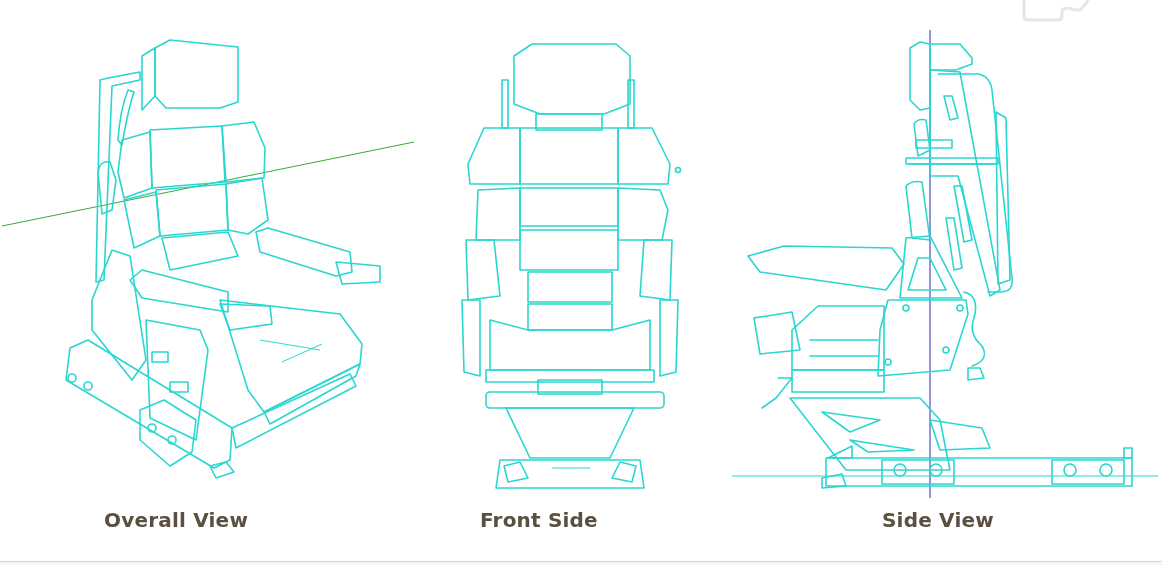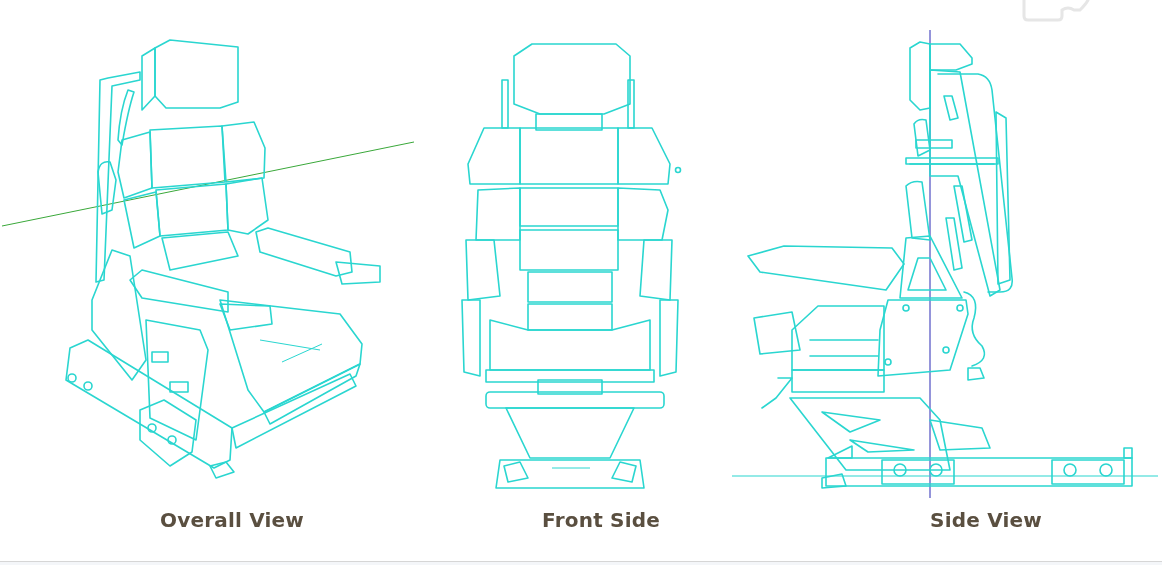--- a/index.html
+++ b/index.html
@@ -1,20 +1,20 @@
 <!DOCTYPE html>
 <html><head>
 <meta charset="utf-8">
 <style>
   html, body { margin: 0; padding: 0; background: #ffffff; }
   body { width: 1162px; height: 565px; position: relative; overflow: hidden; font-family: "DejaVu Sans", sans-serif; }
   .panel { position: absolute; top: 0; }
   .panel svg { position: absolute; left: 0; top: 0; overflow: visible; }
   .caption {
-    position: absolute; top: 508px; text-align: right;
+    position: absolute; top: 508px; text-align: left;
     font-family: "DejaVu Sans", sans-serif; font-weight: bold; font-size: 20px;
     color: #5a4f40; letter-spacing: 0.2px;
   }
   .ghost-icon { position: absolute; left: 1018px; top: 0; width: 80px; height: 24px; }
   .bottom-rule { position: absolute; left: 0; top: 561px; width: 1162px; height: 1px; background: #d6d6d6; }
   .bottom-strip { position: absolute; left: 0; top: 562px; width: 1162px; height: 3px; background: #f4f6f9; }
   svg .c { fill: none; stroke: #2ad6d0; stroke-width: 1.6; stroke-linejoin: round; stroke-linecap: round; }
   svg .t { fill: none; stroke: #2ad6d0; stroke-width: 1; }
 </style>
 </head>

